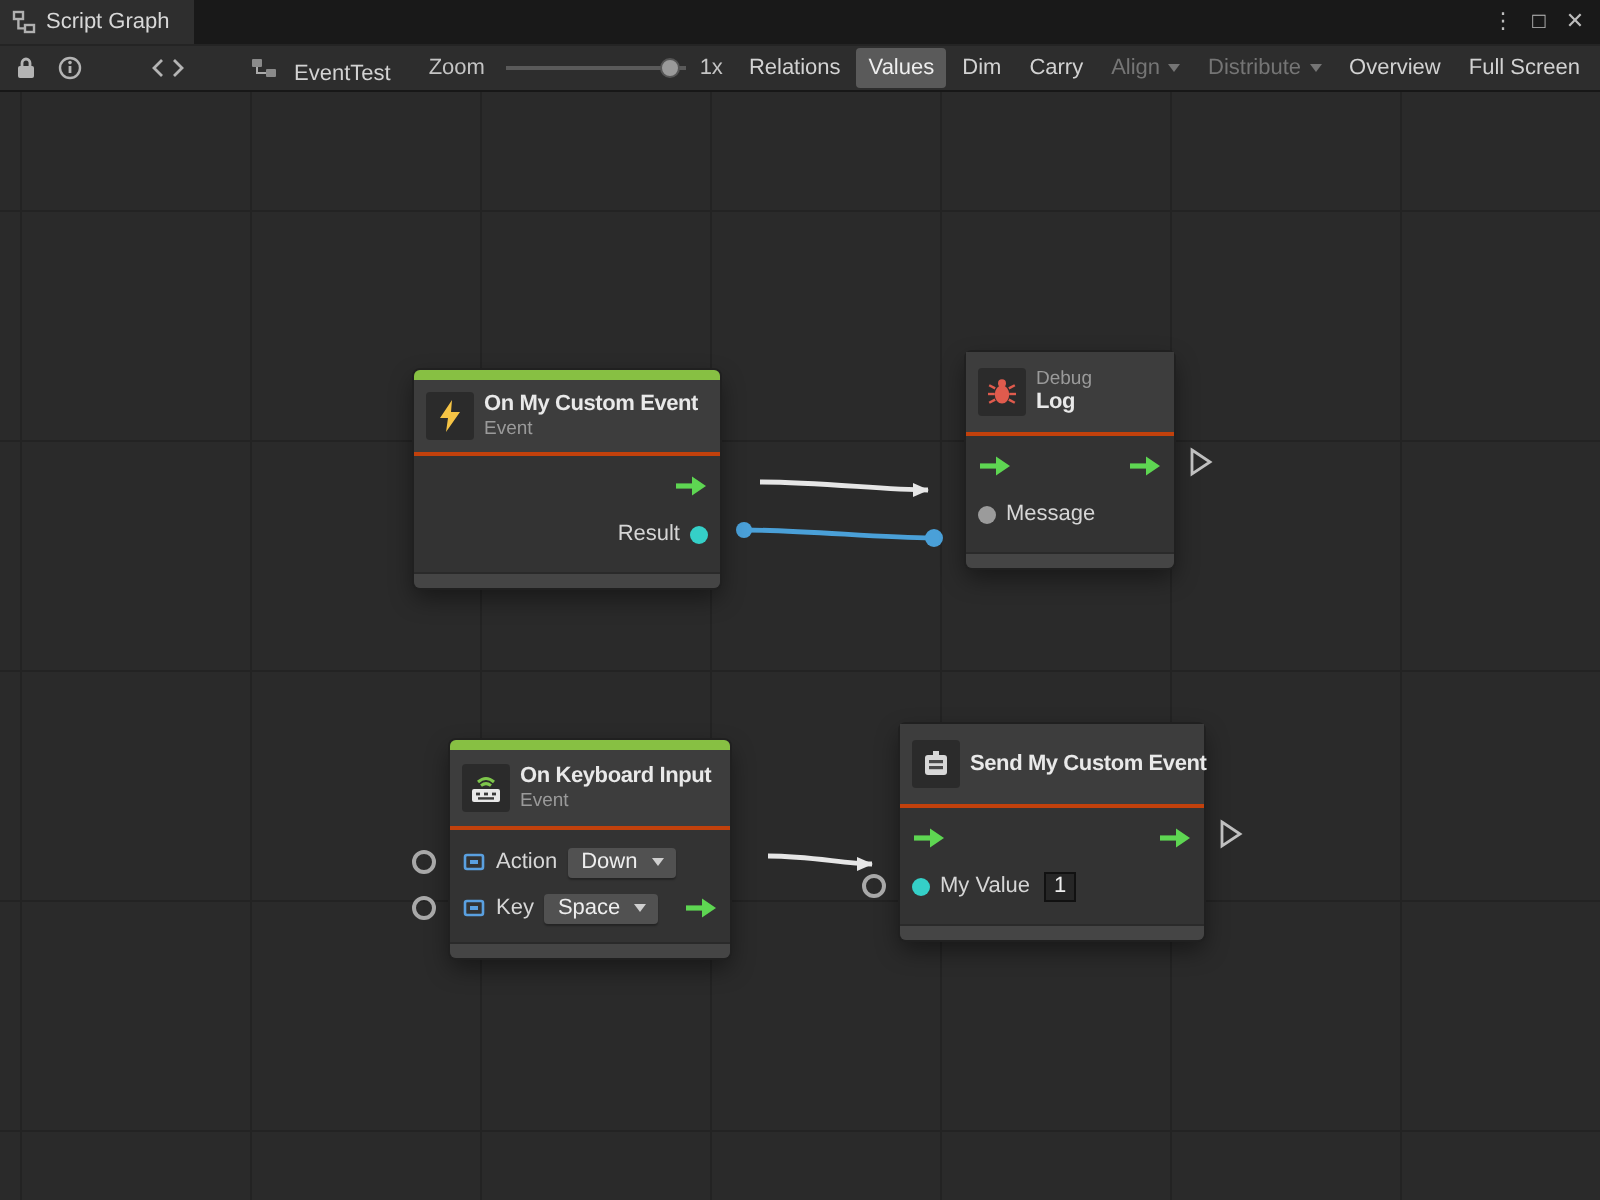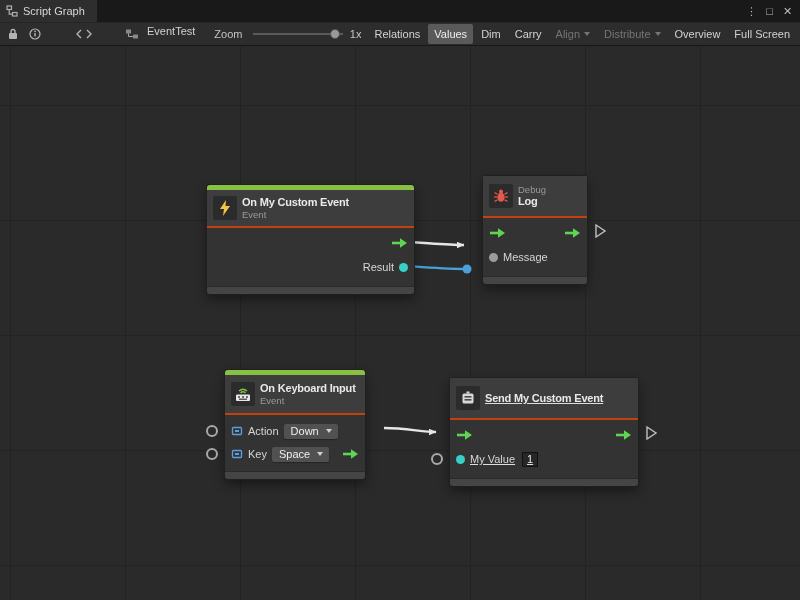--- a/index.html
+++ b/index.html
@@ -13,21 +13,21 @@
          background: #2e2e2e; color: #d8d8d8; font-size: 11px; }
   .tabicon { display: flex; align-items: center; }
   .winctrls { margin-left: auto; display: flex; align-items: center; gap: 3px; padding-right: 5px; color: #bdbdbd; }
   .wbtn { width: 15px; text-align: center; font-size: 11px; line-height: 22px; }
 
   
   .toolbar { height: 24px; background: #2d2d2d; border-top: 1px solid #242424; border-bottom: 1px solid #171717;
              display: flex; align-items: center; font-size: 11px; color: #cfcfcf; padding: 0 4px; gap: 3px; }
   .tico { display: flex; align-items: center; justify-content: center; height: 18px; padding: 0 4px; }
   .tico.code { margin-left: 24px; }
-  .chip { display: flex; align-items: flex-start; gap: 4px; margin-left: 22px; color: #d2d2d2; }
+  .chip { display: flex; align-items: flex-end; gap: 4px; margin-left: 22px; color: #d2d2d2; }
   .zoomlabel { margin-left: 16px; color: #c4c4c4; }
   .slider { position: relative; width: 90px; height: 12px; margin: 0 4px 0 8px; }
   .slider .track { position: absolute; left: 0; right: 0; top: 5px; height: 2px; background: #5a5a5a; }
   .slider .handle { position: absolute; left: 77px; top: 1px; width: 10px; height: 10px; border-radius: 50%;
                     background: #9a9a9a; border: 1px solid #555; }
   .zoomval { color: #c4c4c4; margin-right: 4px; }
   .tright { margin-left: auto; display: flex; align-items: center; gap: 2px; }
   button.tbtn { background: none; border: none; color: #d2d2d2; font: inherit; height: 20px;
                 display: flex; align-items: center; padding: 0 6px; border-radius: 2px; white-space: nowrap; }
   button.tbtn.active { background: #5a5a5a; color: #eee; }
@@ -163,21 +163,21 @@
           <polygon points="0,0 8,3.5 0,7" fill="#e6e6e6"></polygon>
         </marker>
       </defs>
       <path d="M380,195 C410,195 442,199 464,199" stroke="#e6e6e6" stroke-width="2.4" fill="none" marker-end="url(#ah)"></path>
       <path d="M372,219 C402,219 440,223 466,223" stroke="#4aa0d8" stroke-width="2.4" fill="none"></path>
       <circle cx="372" cy="219" r="4" fill="#4aa0d8"></circle>
       <circle cx="467" cy="223" r="4.5" fill="#4aa0d8"></circle>
       <path d="M384,382 C406,382 422,386 436,386" stroke="#e6e6e6" stroke-width="2.4" fill="none" marker-end="url(#ah)"></path>
     </svg>
 
-    <div class="node" style="left:207px;top:139px;width:207px;">
+    <div class="node" style="left:207px;top:139px;width:153px;">
       <div class="accent"></div>
       <div class="nhead" style="height:36px;">
         <span class="nicon">
           <svg width="14" height="16" viewBox="0 0 14 16">
               <polygon points="8,0 2,9 6,9 5,16 12,6 7.5,6" fill="#f6c445"></polygon>
             </svg>
         </span>
         <span class="ntext">
           <span class="ntitle">On My Custom Event</span>
           <span class="nsub">Event</span>
@@ -301,21 +301,21 @@
             <svg width="17" height="12" viewBox="0 0 17 12">
                 <path d="M1,6 H9" stroke="#5ed652" stroke-width="2.6"></path>
                 <polygon points="9,1.2 16,6 9,10.8" fill="#5ed652"></polygon>
               </svg>
           </span>
         </div>
       </div>
       <div class="nfoot"></div>
     </div>
 
-    <div class="node" style="left:450px;top:332px;width:188px;text-decoration:underline;">
+    <div class="node" style="left:450px;top:316px;width:152px;">
       <div class="nhead" style="height:40px;">
         <span class="nicon">
           <svg width="16" height="16" viewBox="0 0 16 16">
               <rect x="2.5" y="3.5" width="11" height="10" rx="1.5" fill="#d8d8d8"></rect>
               <rect x="4.5" y="6" width="7" height="1.6" fill="#4a4a4a"></rect>
               <rect x="4.5" y="9" width="7" height="1.6" fill="#4a4a4a"></rect>
               <rect x="6.5" y="1.5" width="3" height="2" fill="#d8d8d8"></rect>
             </svg>
         </span>
         <span class="ntitle">Send My Custom Event</span>

